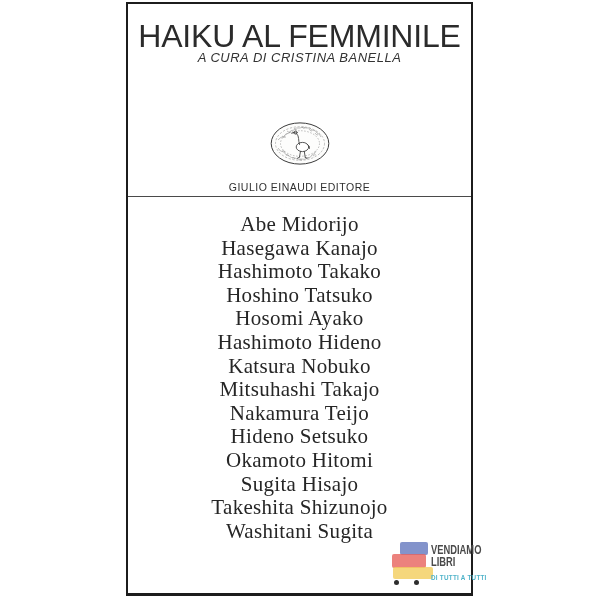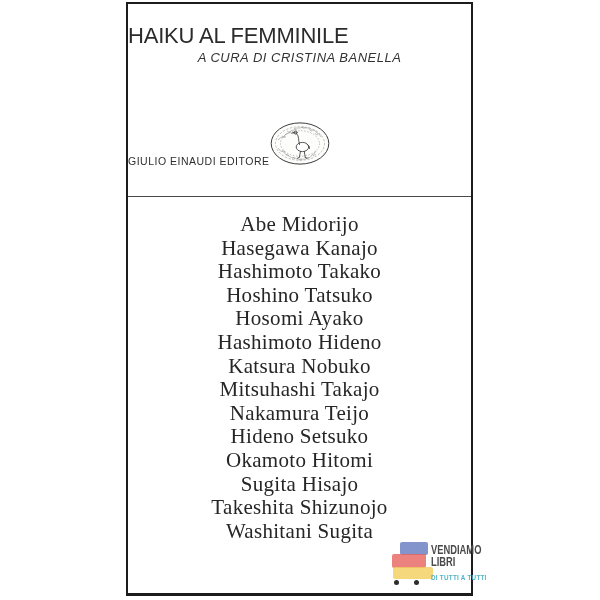--- a/index.html
+++ b/index.html
@@ -14,41 +14,42 @@
     position:absolute;
     left:126px;top:2px;
     width:347px;height:594px;
     box-sizing:border-box;
     background:#ffffff;
     border:2px solid #1c1c1c;
     border-bottom-width:3px;
   }
   .cover-title{
     position:absolute;left:0;top:18px;width:100%;
-    text-align:left;
-    font-size:22px;line-height:28px;
+    text-align:center;
+    font-size:32px;line-height:28px;
     letter-spacing:-0.2px;
     color:#2b2b2b;
     white-space:nowrap;
   }
   .cover-subtitle{
     position:absolute;left:0;top:48px;width:100%;
     text-align:center;
     font-size:13px;line-height:12px;
     letter-spacing:0.5px;
     color:#333333;
     white-space:nowrap;
     font-style:italic;
   }
   .emblem{
     position:absolute;left:141px;top:117px;
     width:62px;height:45px;
   }
   .publisher{
-    position:absolute;left:0;top:151px;width:100%;
+    position:absolute;left:0;top:177px;width:100%;
+    text-align:center;
     font-size:10.5px;line-height:12px;
     letter-spacing:0.5px;
     color:#2f2f2f;
     white-space:nowrap;
   }
   .divider{
     position:absolute;left:0;top:192px;width:100%;height:1px;
     background:#4a4a4a;
   }
   .authors{

